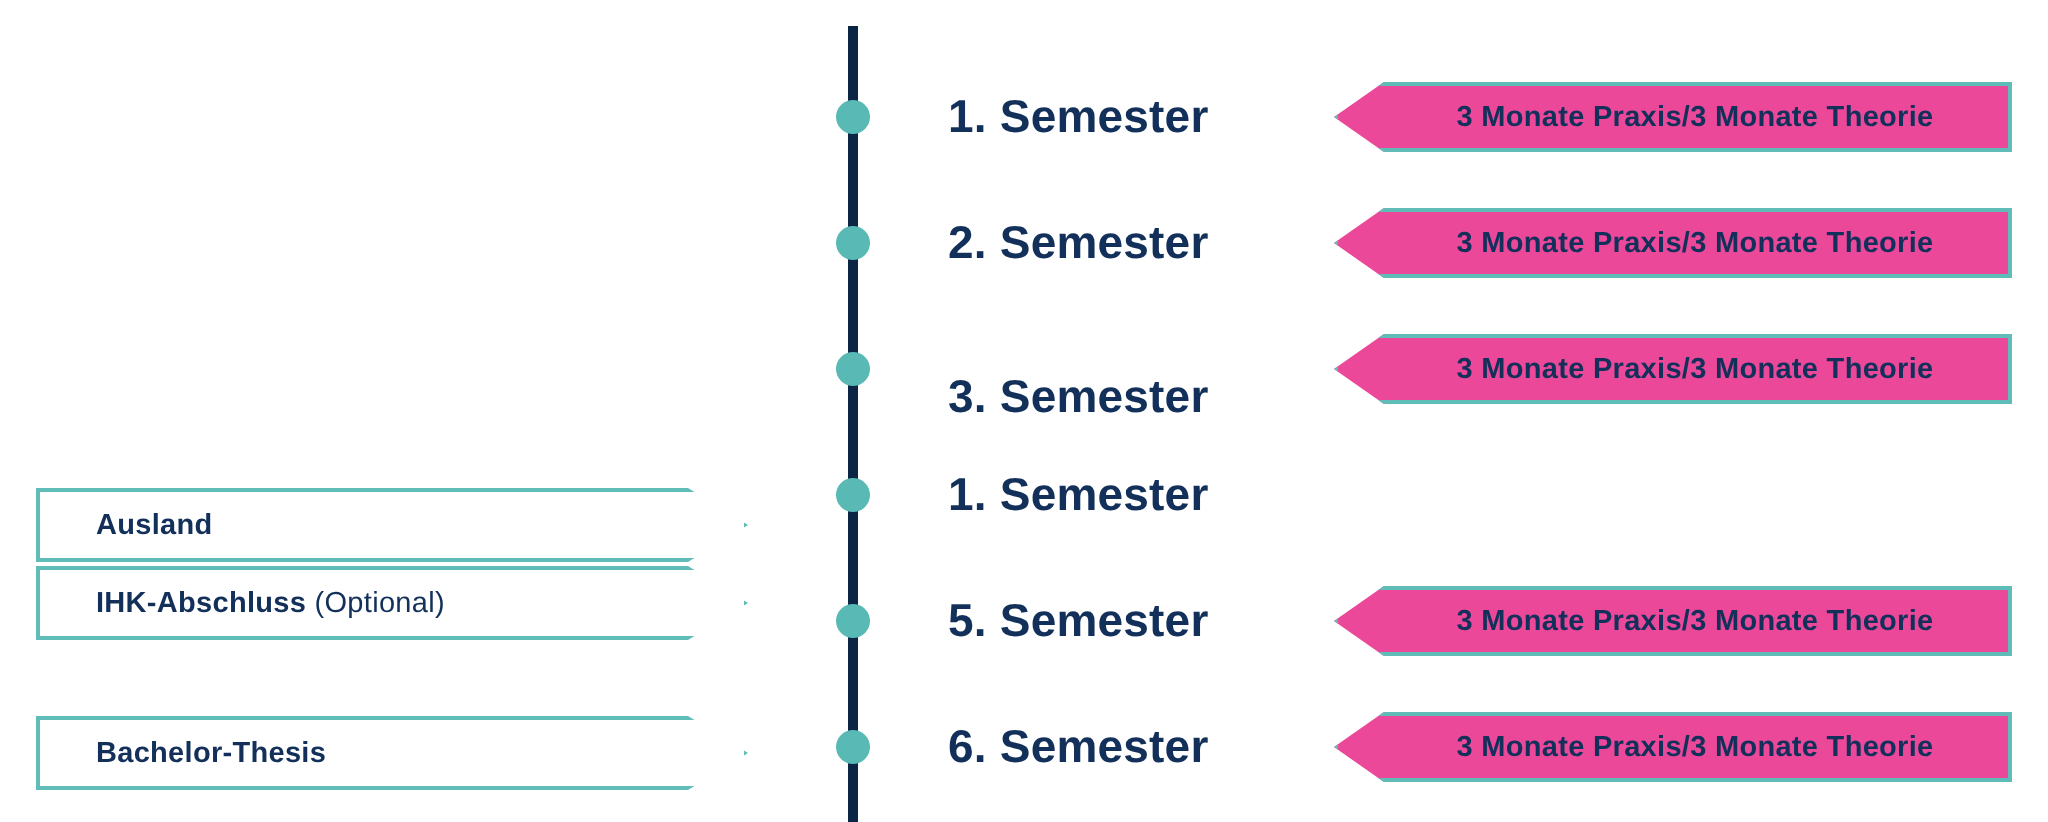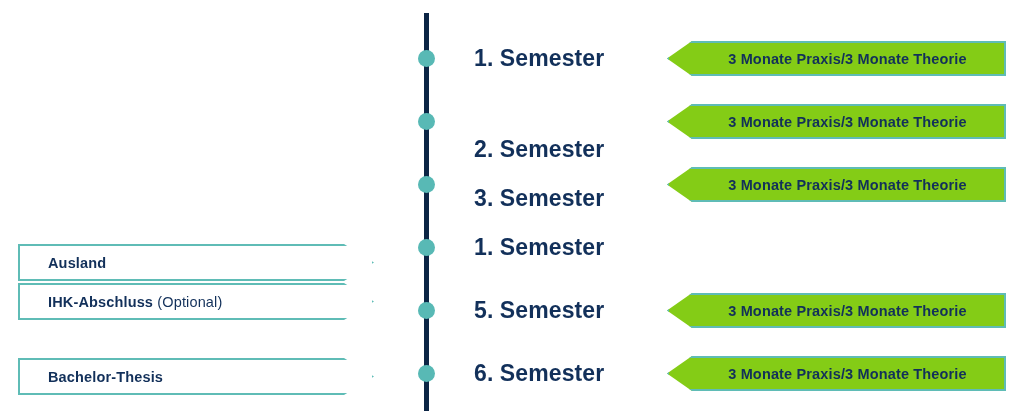--- a/index.html
+++ b/index.html
@@ -53,21 +53,21 @@
     letter-spacing: 0.1px;
   }
 
   
   .right-box {
     position: absolute;
     left: 667px;
     width: 339px;
     height: 35px;
     box-sizing: border-box;
-    background: #84cc16;
+    background: #ec4899;
     border: 2px solid #5FBCB6;
     -webkit-clip-path: polygon(0% 50%, 25px 0%, 100% 0%, 100% 100%, 25px 100%);
     clip-path: polygon(0% 50%, 25px 0%, 100% 0%, 100% 100%, 25px 100%);
     display: flex;
     align-items: center;
     justify-content: center;
     padding-left: 22px;
     box-sizing: border-box;
   }
   .right-box-label {
@@ -111,21 +111,21 @@
   <div class="timeline-axis"></div>
 
   <div class="timeline-dot" style="top:50px;"></div>
   <div class="timeline-dot" style="top:113px;"></div>
   <div class="timeline-dot" style="top:176px;"></div>
   <div class="timeline-dot" style="top:239px;"></div>
   <div class="timeline-dot" style="top:302px;"></div>
   <div class="timeline-dot" style="top:365px;"></div>
 
   <div class="semester-label" style="top:43px;">1. Semester</div>
-  <div class="semester-label" style="top:106px;margin-top:28px;">2. Semester</div>
+  <div class="semester-label" style="top:106px;">2. Semester</div>
   <div class="semester-label" style="top:183px;">3. Semester</div>
   <div class="semester-label" style="top:232px;">1. Semester</div>
   <div class="semester-label" style="top:295px;">5. Semester</div>
   <div class="semester-label" style="top:358px;">6. Semester</div>
 
   <div class="right-box" style="top:41px;">
     <span class="right-box-label">3 Monate Praxis/3 Monate Theorie</span>
   </div>
   <div class="right-box" style="top:104px;">
     <span class="right-box-label">3 Monate Praxis/3 Monate Theorie</span>

